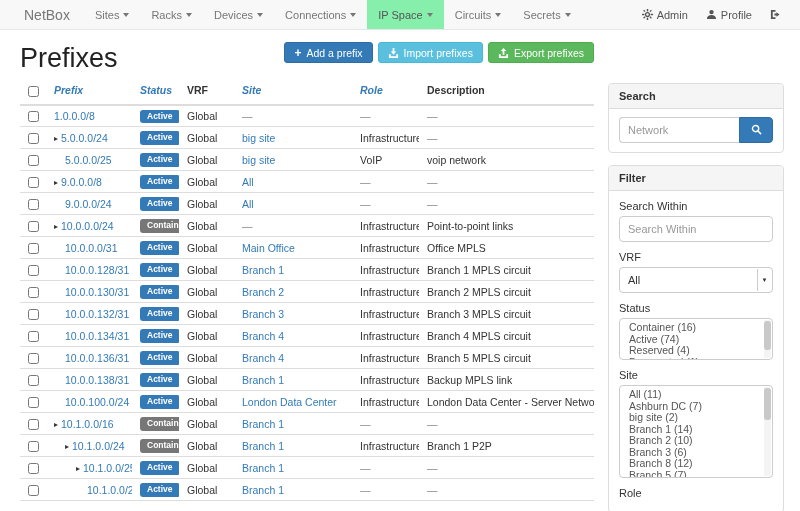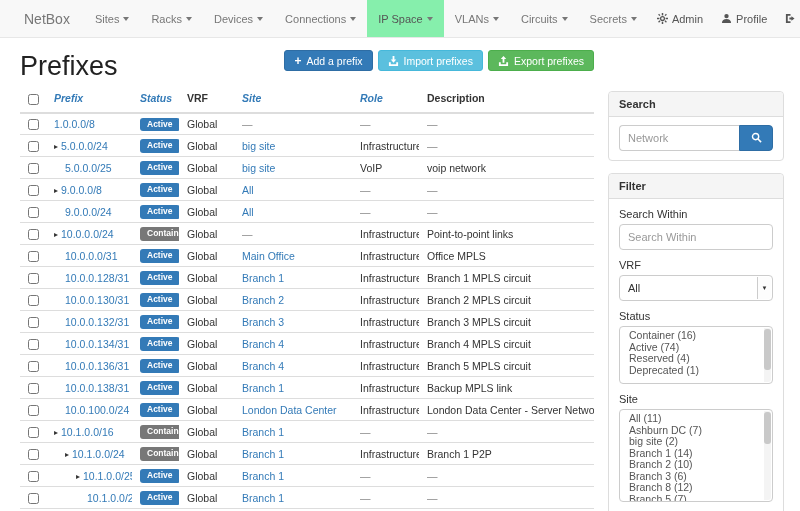--- a/index.html
+++ b/index.html
@@ -1,21 +1,21 @@
 <!DOCTYPE html>
 <html><head>
 <meta charset="utf-8">
 <style>
   * { margin:0; padding:0; box-sizing:border-box; }
   html,body { width:800px; height:511px; overflow:hidden; background:#fff;
     font-family:"Liberation Sans", sans-serif; color:#333; }
   a { text-decoration:none; }
 
   
-  .navbar { height:38px; background:#f8f8f8; border-bottom:1px solid #e7e7e7;
+  .navbar { height:30px; background:#f8f8f8; border-bottom:1px solid #e7e7e7;
     display:flex; align-items:stretch; padding-left:14px; padding-right:10px; }
   .brand { display:flex; align-items:center; font-size:14px; color:#777;
     padding:0 14px 0 10px; cursor:pointer; }
   .nav-menu { display:flex; align-items:stretch; }
   .nav-item { display:flex; align-items:center; font-size:11px; color:#777;
     padding:0 11px; cursor:pointer; white-space:nowrap; }
   .nav-item.active { background:#86efac; color:#555; }
   .caret { display:inline-block; width:0; height:0; border-top:4px solid #777;
     border-left:3px solid transparent; border-right:3px solid transparent; margin-left:4px; }
   .nav-right { margin-left:auto; display:flex; align-items:stretch; }
@@ -68,21 +68,21 @@
   .field-label.first { margin-top:1px; }
   .select-box { position:relative; height:26px; border:1px solid #ccc; border-radius:4px;
     display:flex; align-items:center; padding:0 22px 0 8px; font-size:11px; color:#333; cursor:pointer; }
   .select-caret { position:absolute; top:1px; bottom:1px; right:1px; width:14px;
     border-left:1px solid #ccc; background:#fdfdfd; border-radius:0 3px 3px 0;
     display:flex; align-items:center; justify-content:center; font-size:6px; color:#333; }
   .listbox { position:relative; border:1px solid #ccc; border-radius:4px; padding:3px 10px 3px 0;
     overflow:hidden; background:#fff; }
   .listbox .opt { font-size:10.5px; line-height:11.5px; padding-left:9px; color:#555;
     white-space:nowrap; cursor:pointer; }
-  .lb-status { height:58px; }
+  .lb-status { height:42px; }
   .lb-site { height:93px; }
   .scrollbar { position:absolute; top:1px; right:1px; bottom:1px; width:7px;
     background:#f4f4f4; border-radius:0 3px 3px 0; cursor:pointer; }
   .scroll-thumb { position:absolute; left:0; width:7px; background:#c9c9c9; border-radius:3px; }
 </style>
 </head>
 <body>
 
 <div class="navbar">
   <a class="brand">NetBox</a>
@@ -98,24 +98,20 @@
       <a class="nav-item">
         <span>Devices</span>
         <span class="caret"></span>
       </a>
       <a class="nav-item">
         <span>Connections</span>
         <span class="caret"></span>
       </a>
       <a class="nav-item active">
         <span>IP Space</span>
-        <span class="caret"></span>
-      </a>
-      <a class="nav-item">
-        <span>VLANs</span>
         <span class="caret"></span>
       </a>
       <a class="nav-item">
         <span>Circuits</span>
         <span class="caret"></span>
       </a>
       <a class="nav-item">
         <span>Secrets</span>
         <span class="caret"></span>
       </a>

